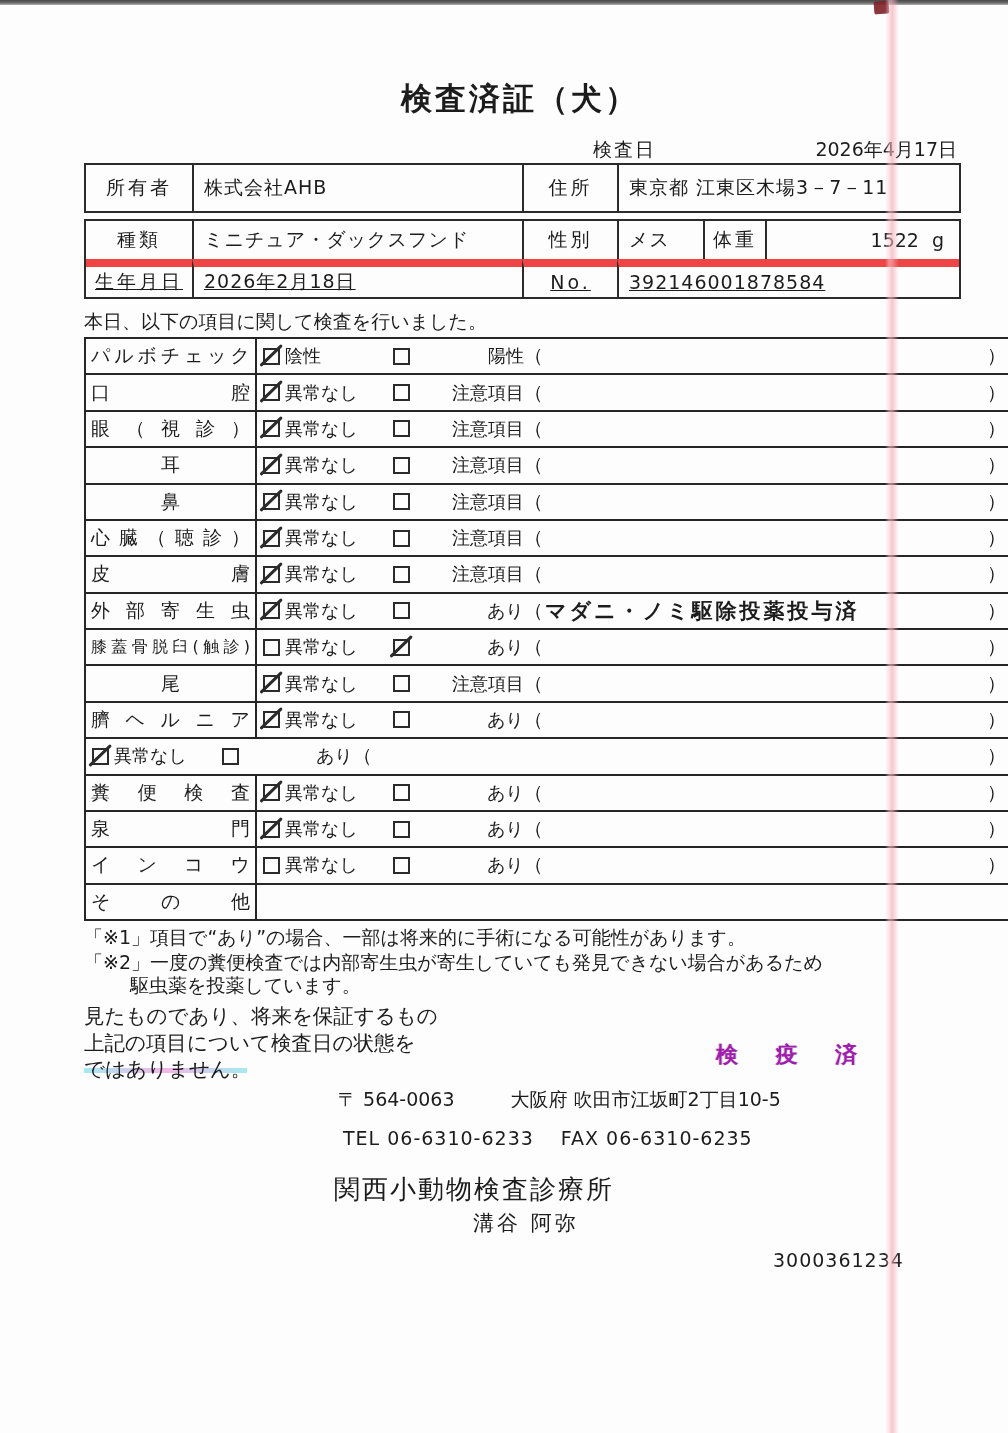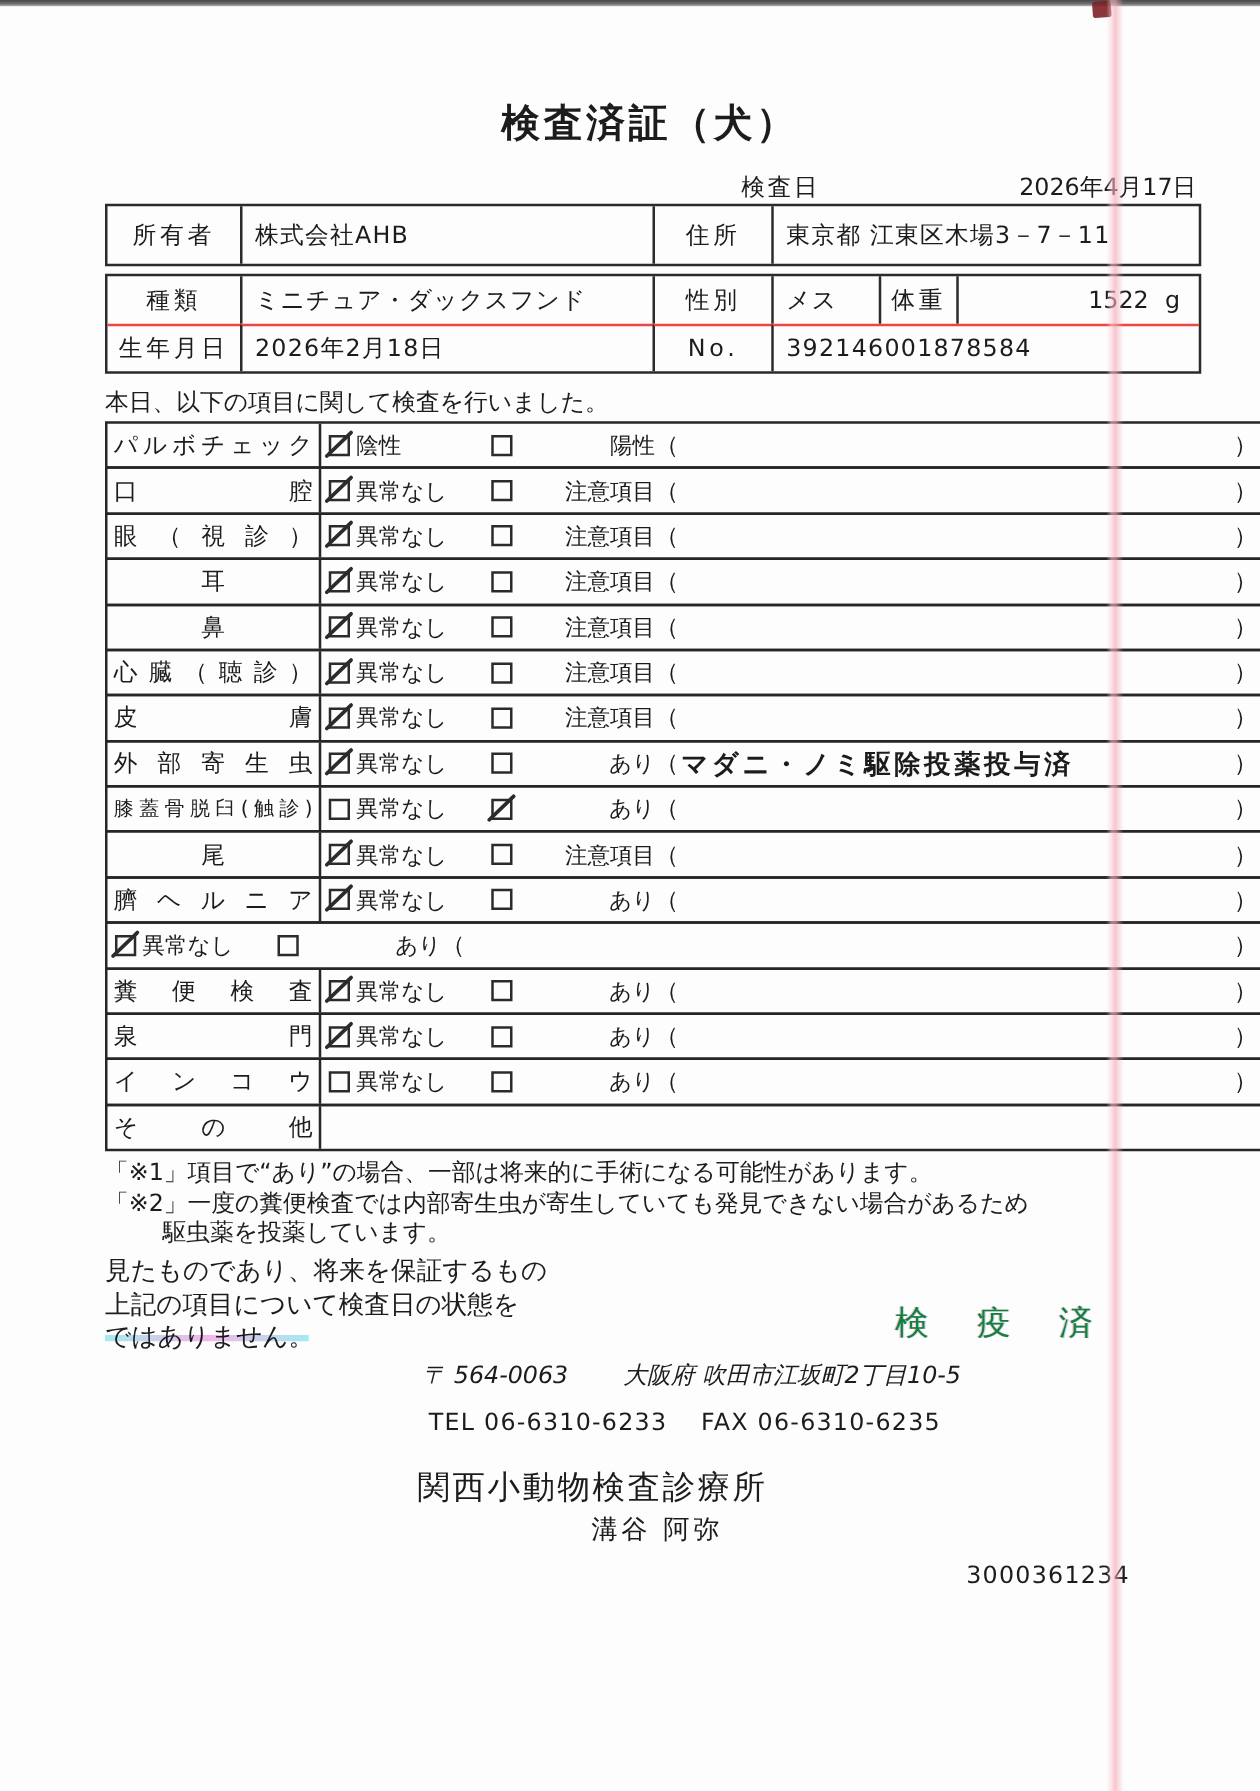--- a/index.html
+++ b/index.html
@@ -25,21 +25,21 @@
     font-size:31px; font-weight:bold; letter-spacing:3px; }
   .date-label { left:593px; top:137px; font-size:19px; letter-spacing:2px; }
   .date-value { left:780px; top:137px; width:177px; text-align:right; font-size:19px; }
 
   
   .t { border:2px solid #2b2b2b; display:grid; font-size:19px; }
   .t .cell { display:flex; align-items:center; overflow:hidden; white-space:nowrap; }
   .t .lab { justify-content:center; letter-spacing:3px; }
   .t .val { padding-left:10px; letter-spacing:1px; }
   .bl { border-left:2px solid #2b2b2b; }
-  .bt { border-top:2px solid #ef4444; }
+  .bt { border-top:8px solid #ef4444;text-decoration:underline; }
   .t1 { left:84px; top:163px; width:873px; height:46px;
     grid-template-columns:106px 330px 95px 1fr; }
   .t2 { left:84px; top:219px; width:873px; height:76px;
     grid-template-columns:106px 330px 95px 86px 62px 1fr;
     grid-template-rows:1fr 1fr; }
   .weight-val { justify-content:flex-end; gap:13px; padding-right:15px; }
   .no-val { grid-column:4 / 7; }
 
   .intro { left:84px; top:309px; font-size:19px; }
 
@@ -74,24 +74,24 @@
   .fn1 { left:84px; top:925px; font-size:19px; }
   .fn2 { left:84px; top:950px; font-size:19px; }
   .fn2b { left:130px; top:973px; font-size:19px; }
   .statement { left:84px; top:1003px; font-size:20.5px; line-height:26.5px; font-weight:500; }
   .fringe { position:relative; display:inline-block; }
   .fringe::after { content:""; position:absolute; left:0; right:4px; top:12px; height:5px;
     background:linear-gradient(90deg, rgba(0,200,220,.35), rgba(230,80,200,.4), rgba(0,200,220,.35));
     mix-blend-mode:multiply; }
 
   
-  .stamp { left:716px; top:1040px; font-size:27px; letter-spacing:15px;
-    font-weight:400; color:#15803d;
+  .stamp { left:716px; top:1040px; font-size:22px; letter-spacing:15px;
+    font-weight:700; color:#a21caf;
     text-shadow:1px 0 rgba(0,120,200,.25), -1px 0 rgba(200,40,40,.25); }
-  .clinic-addr { left:338px; top:1087px; font-size:19px; display:flex; gap:44px; white-space:nowrap;font-style:italic; }
+  .clinic-addr { left:338px; top:1087px; font-size:19px; display:flex; gap:56px; white-space:nowrap; }
   .clinic-tel { left:343px; top:1127px; font-size:19px; display:flex; gap:27px;
     letter-spacing:1px; white-space:nowrap; }
   .clinic-name { left:334px; top:1172px; font-size:26px; letter-spacing:2px; font-weight:500; }
   .vet-name { left:473px; top:1209px; font-size:21px; letter-spacing:3px; }
   .serial { left:773px; top:1249px; font-size:19px; letter-spacing:1px; }
 </style>
 </head>
 <body>
 
 <div>

